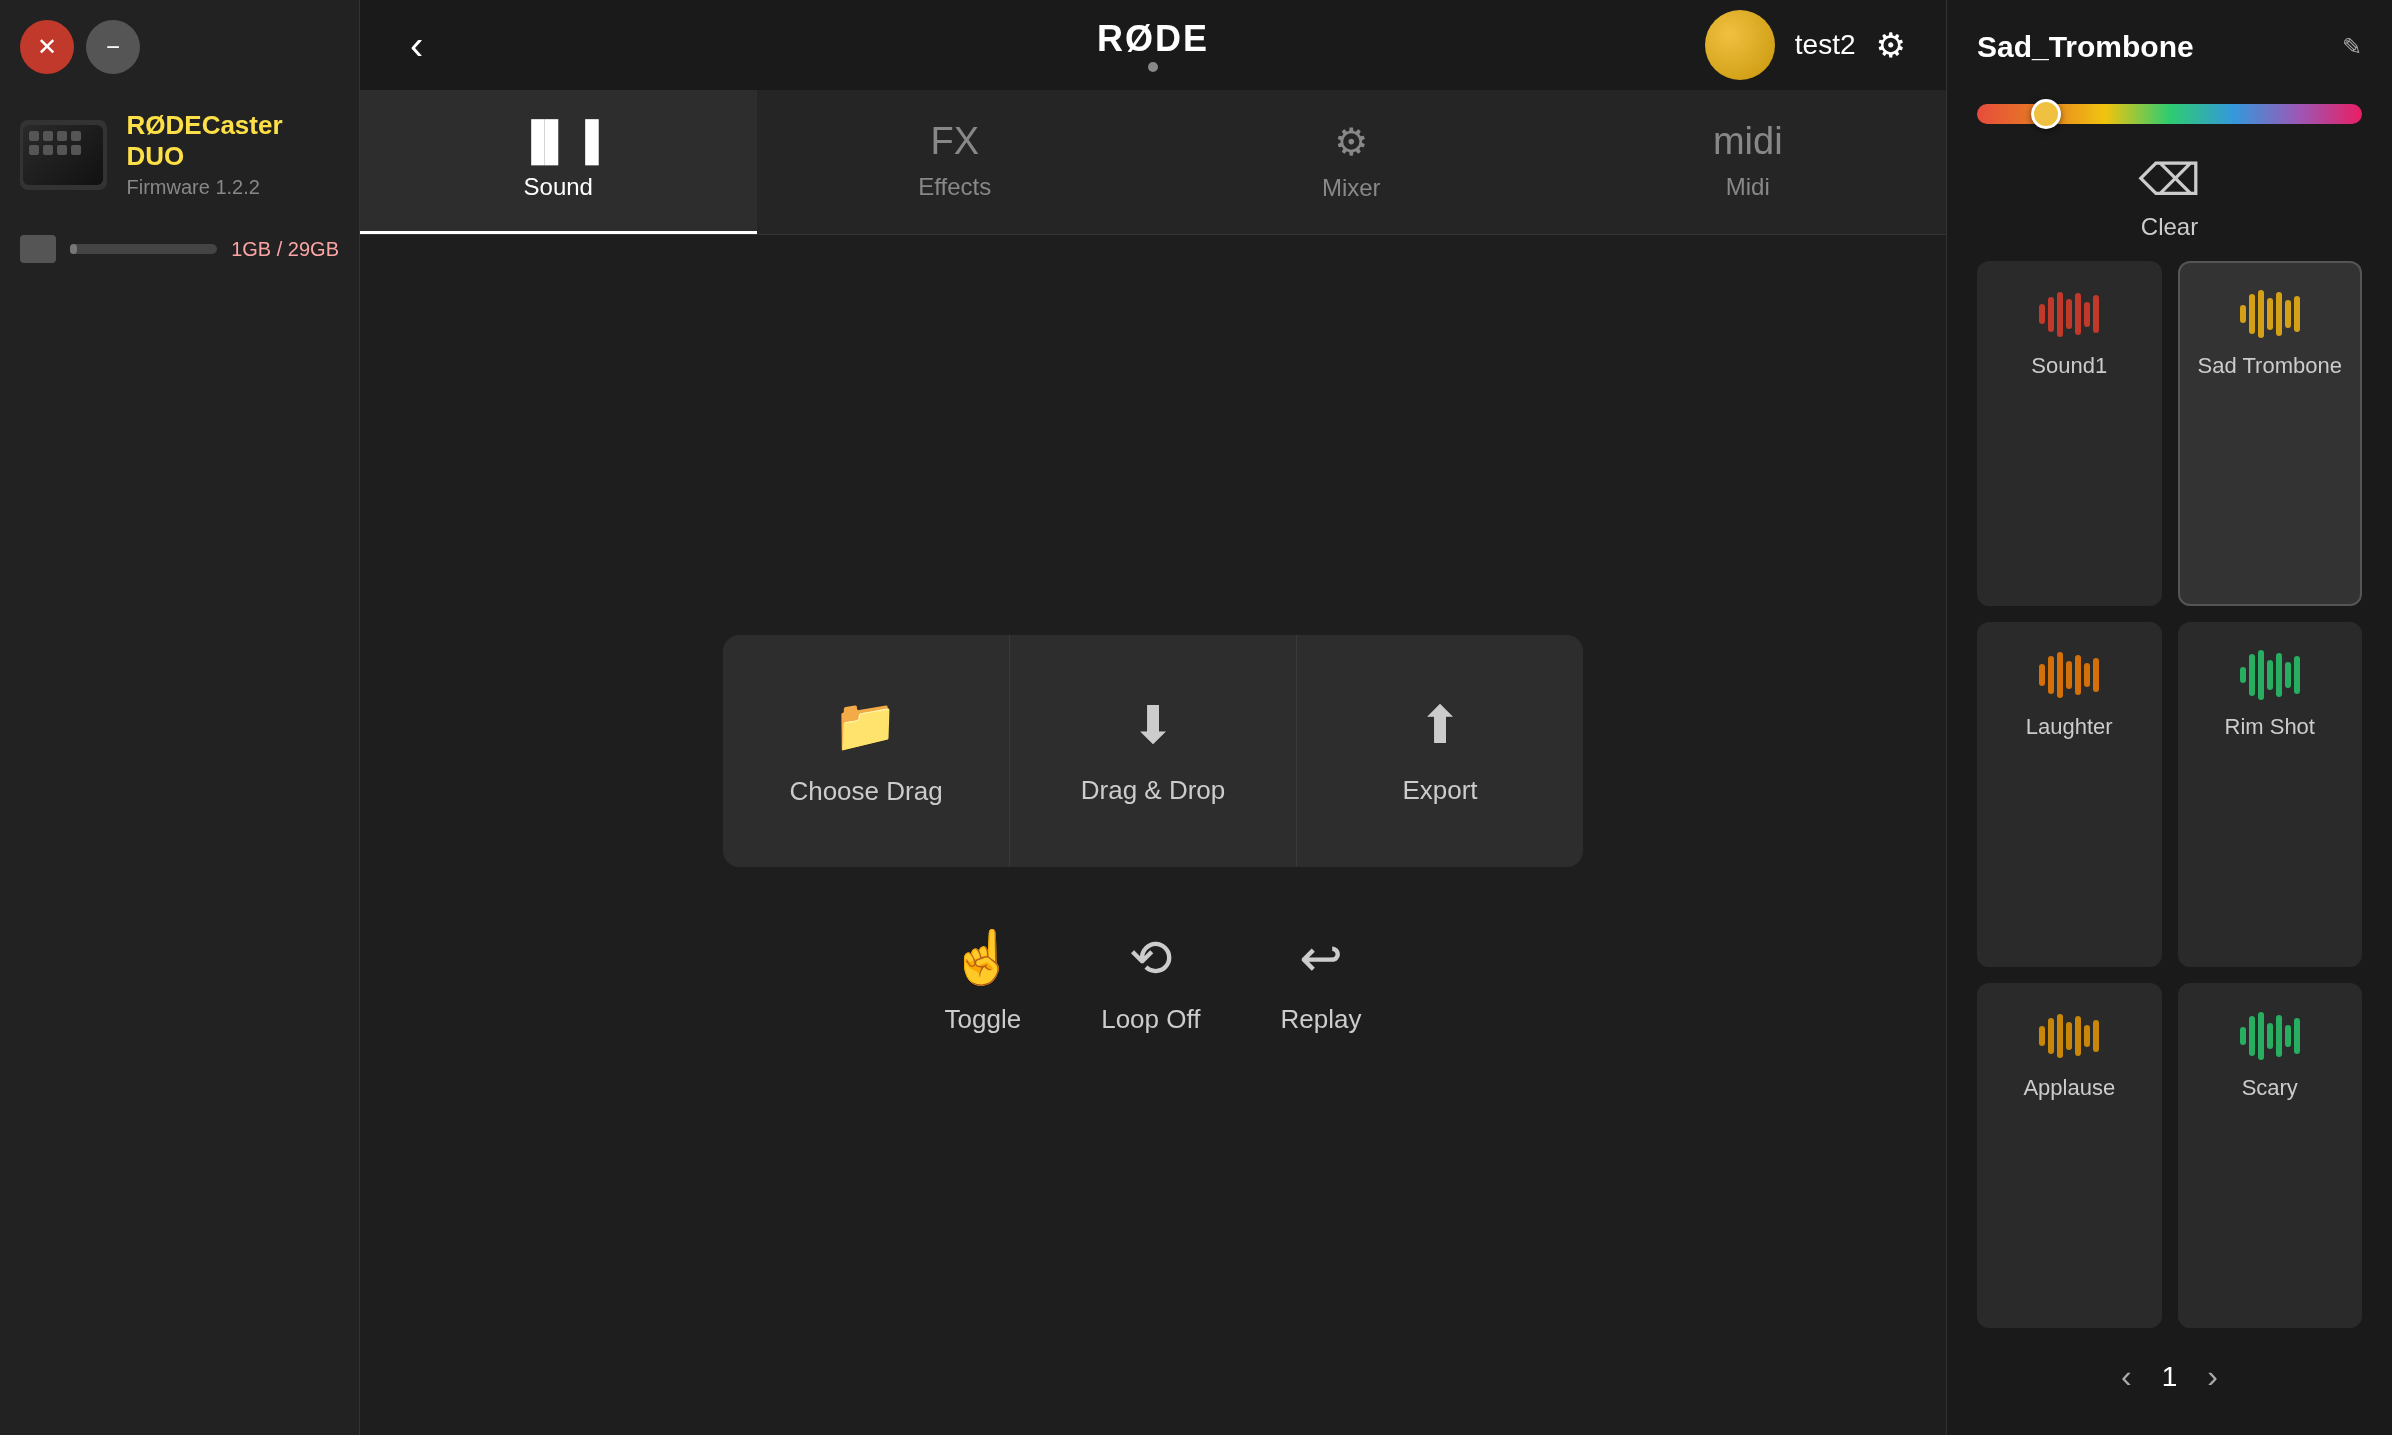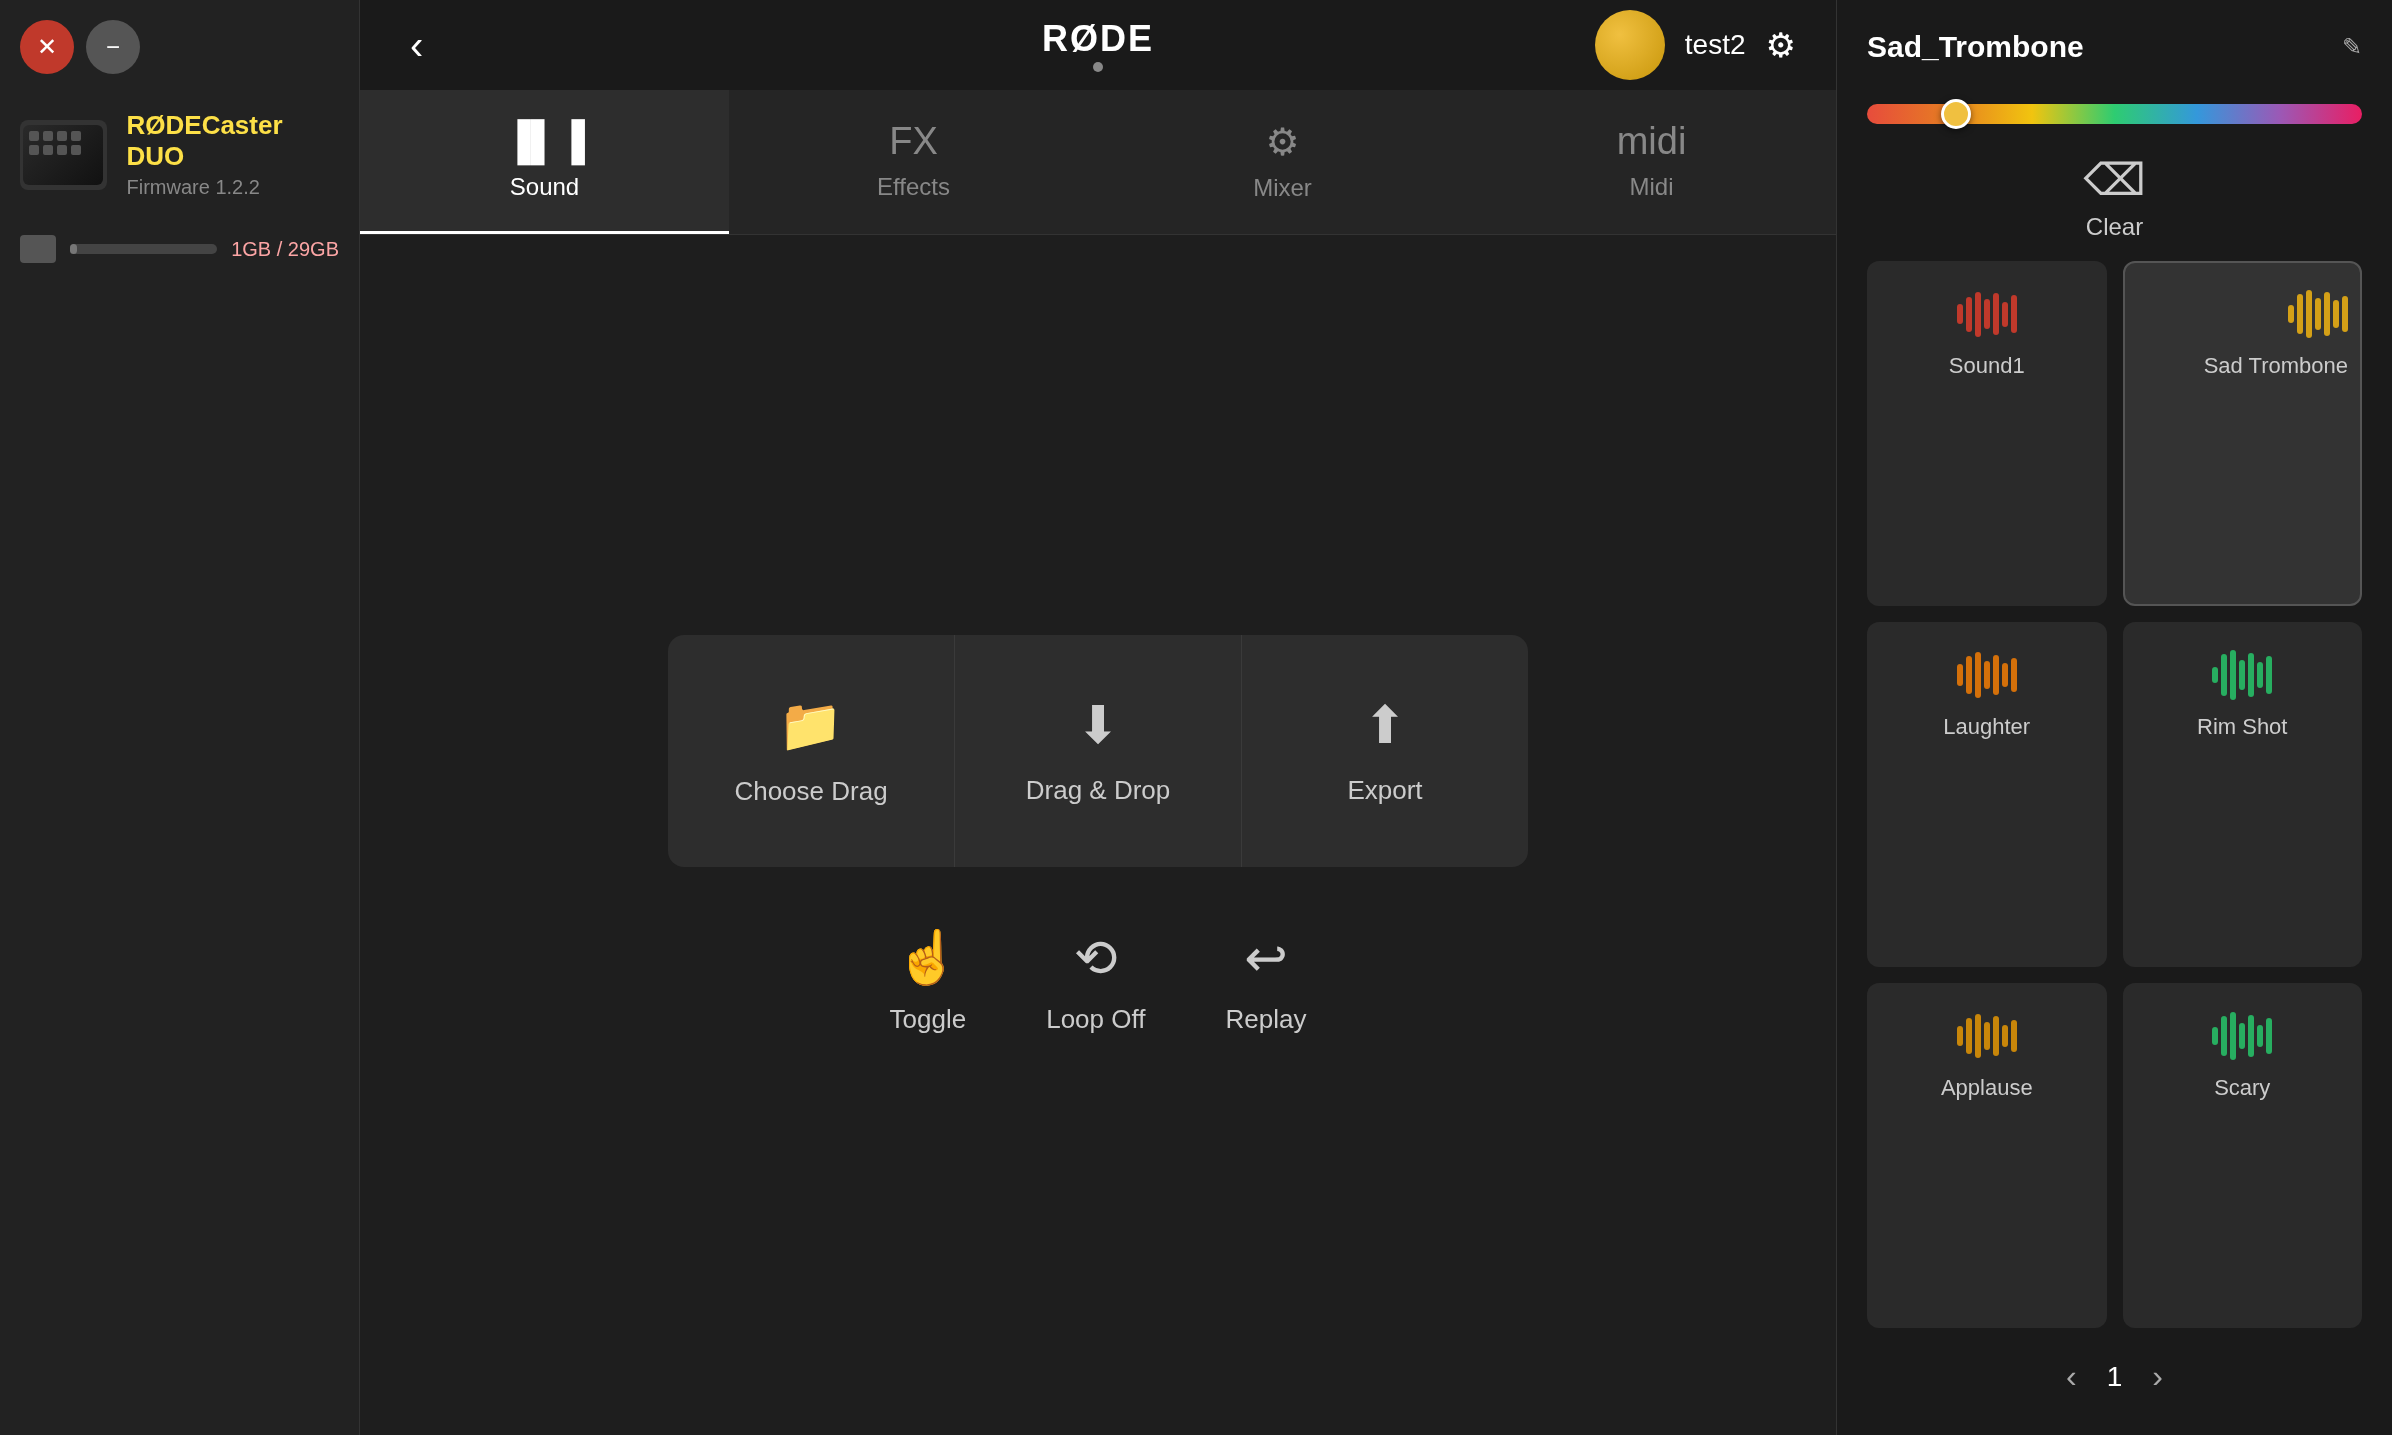--- a/index.html
+++ b/index.html
@@ -304,21 +304,21 @@
       font-size: 26px;
       cursor: pointer;
     }
 
     .playback-icon {
       font-size: 52px;
     }
 
     
     .right-panel {
-      width: 556px;
+      width: 446px;
       height: 100%;
       background: #1a1a1a;
       border-left: 1px solid #333;
       display: flex;
       flex-direction: column;
       padding: 30px;
       gap: 20px;
     }
 
     .panel-header {
@@ -402,21 +402,20 @@
       flex-direction: column;
       align-items: center;
       gap: 14px;
       cursor: pointer;
       border: 2px solid transparent;
     }
 
     .sound-card.active {
       background: #333;
       border-color: #555;
-      align-items: flex-end;
     }
 
     .waveform {
       display: flex;
       align-items: center;
       gap: 3px;
       height: 50px;
     }
 
     .waveform-bar {

